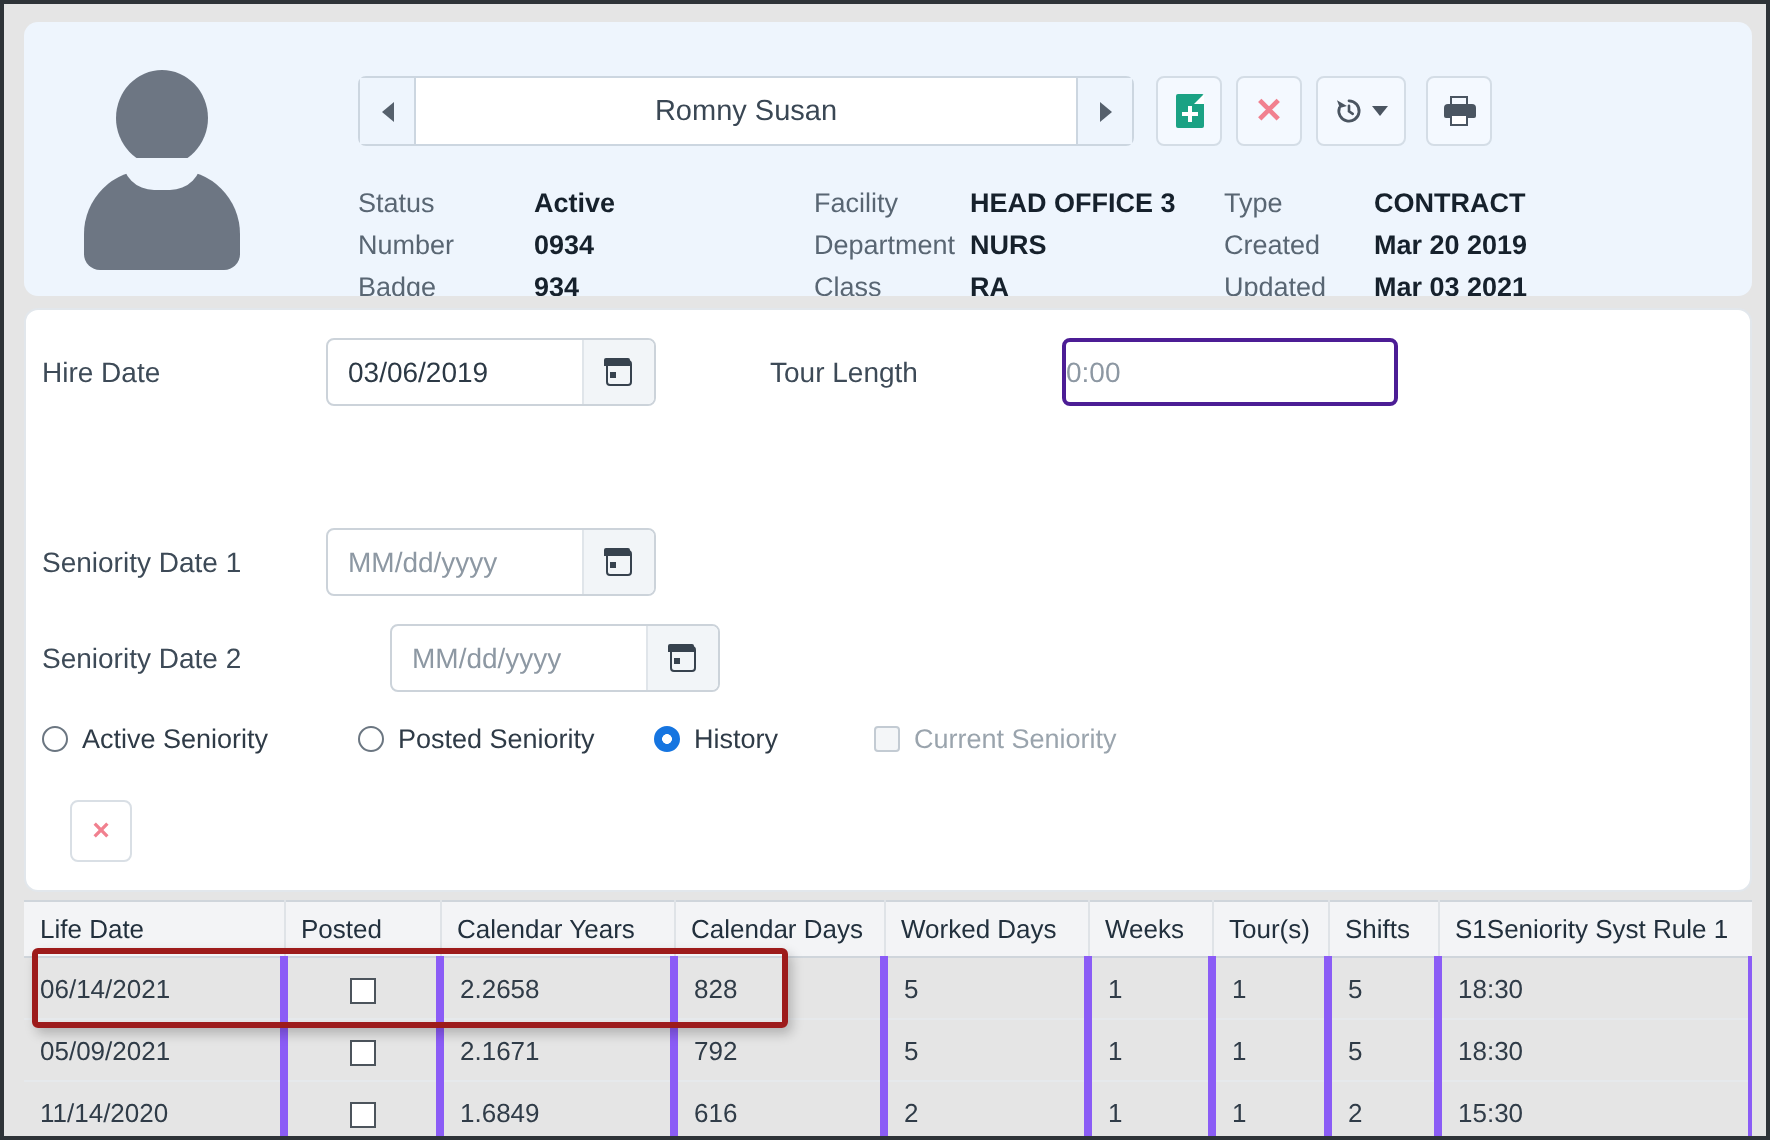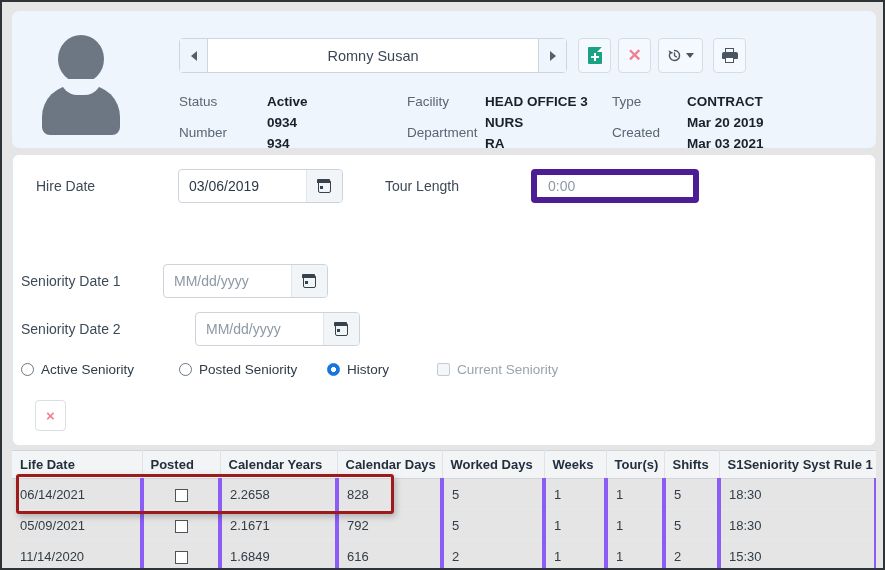--- a/index.html
+++ b/index.html
@@ -215,21 +215,21 @@
     gap: 0;
     font-size: 13.5px;
   }
   .info-col { display: flex; }
   .info-col.c1 { width: 228px; }
   .info-col.c2 { width: 205px; }
   .info-col.c3 { width: 200px; }
   .info-labels {
     display: flex;
     flex-direction: column;
-    gap: 13px;
+    gap: 3px;
     color: #596673;
   }
   .info-values {
     display: flex;
     flex-direction: column;
     gap: 3px;
     font-weight: bold;
     color: #16212c;
   }
   .info-col.c1 .info-labels { width: 88px; }
@@ -249,21 +249,21 @@
     border: 1px solid #e2e7ec;
     border-radius: 7px;
   }
   .field-row {
     position: absolute;
     left: 8px;
     display: flex;
     align-items: center;
     height: 34px;
   }
-  .fr1 { top: 14px; margin-left: 15px; }
+  .fr1 { top: 14px; }
   .fr2 { top: 62px; }
   .fr3 { top: 109px; }
   .fr4 { top: 157px; gap: 32px; }
   .f-label {
     width: 142px;
     font-size: 14px;
     color: #3d4a57;
   }
   .date-input {
     display: flex;
@@ -326,26 +326,25 @@
   }
   .tour-label {
     width: 146px;
     font-size: 14px;
     color: #3d4a57;
   }
   .tour-input {
     width: 168px;
     height: 34px;
     box-sizing: border-box;
-    border: 6px solid #4c1d95;
+    border: 2px solid #4c1d95;
     border-radius: 4px;
     background: #fff;
     display: flex;
     align-items: center;
-    padding-left: 11px;
     font-size: 14px;
     color: #8d98a3;
   }
 
   
   .radio-row {
     position: absolute;
     left: 8px;
     top: 207px;
     display: flex;
@@ -414,21 +413,21 @@
     overflow: hidden;
   }
   table.grid {
     border-collapse: collapse;
     width: 864px;
     font-size: 13px;
     table-layout: fixed;
   }
   table.grid th {
     background: #f3f4f6;
-    font-weight: bold;
+    font-weight: normal;
     text-align: left;
     color: #22303d;
     height: 27px;
     padding: 0 0 0 8px;
     border-right: 1px solid #dfe3e7;
     border-bottom: 1px solid #cfd5db;
     border-top: 1px solid #cfd5db;
     white-space: nowrap;
     overflow: hidden;
   }

